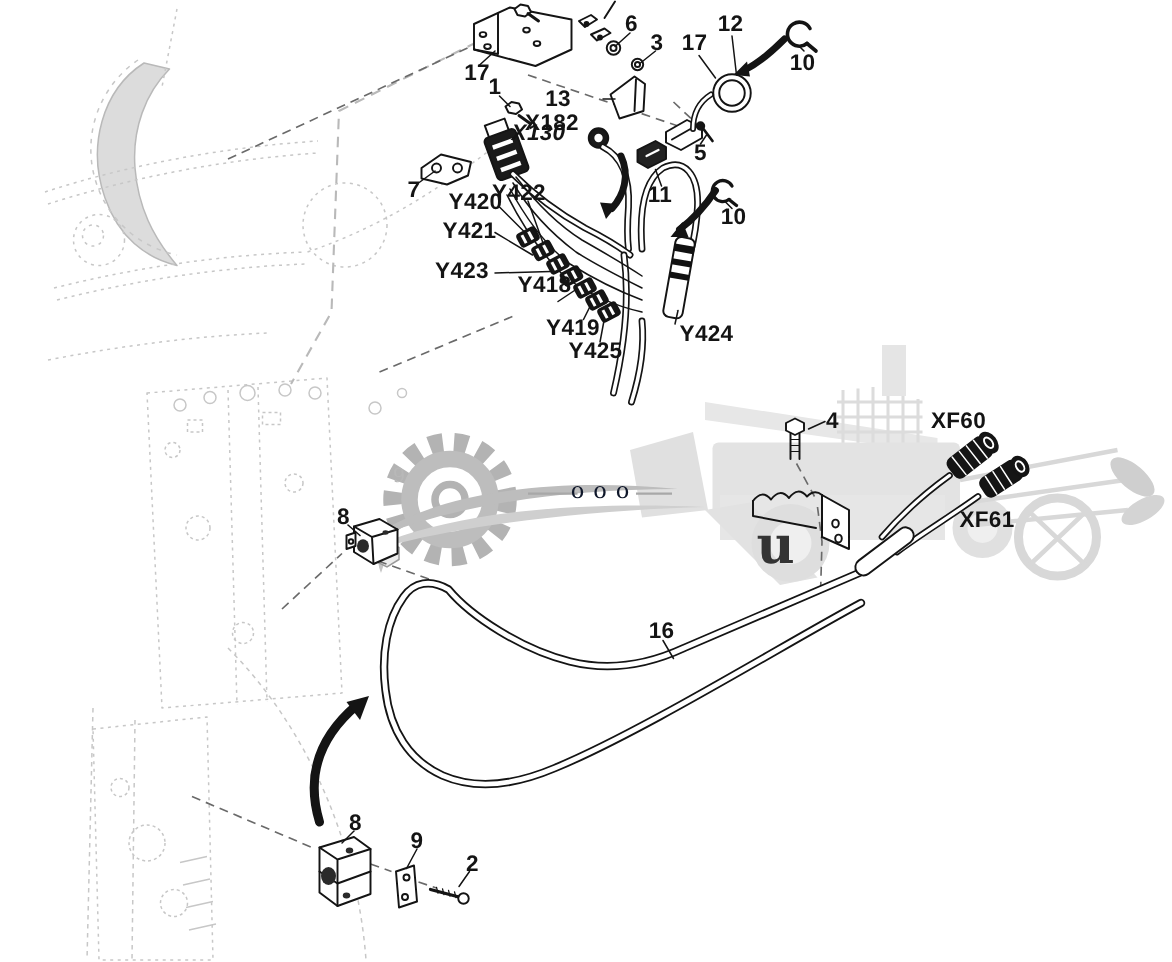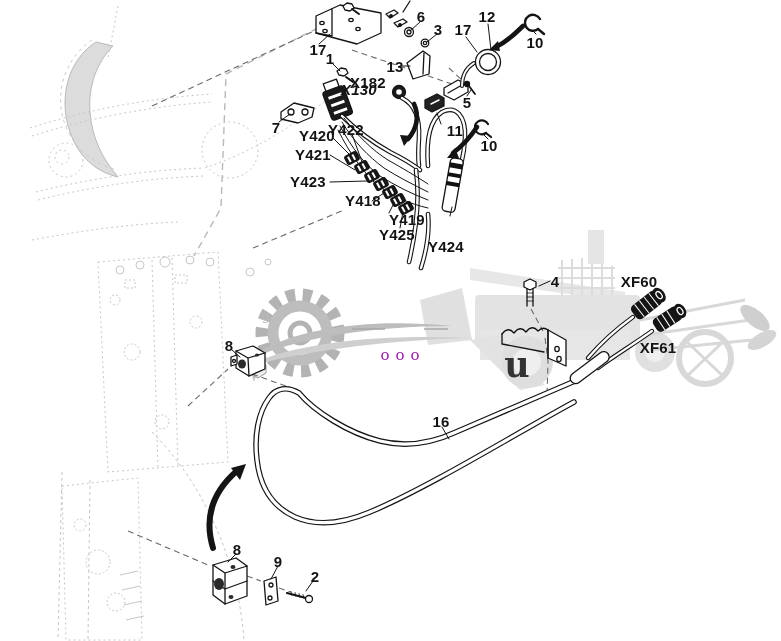--- a/index.html
+++ b/index.html
@@ -18,21 +18,21 @@
     color:#141414;
     white-space:nowrap;
     letter-spacing:.2px;
   }
   .wm-text{
     position:absolute;
     transform:translate(-50%,-50%);
     white-space:nowrap;
     font-family:"DejaVu Serif","Liberation Serif",serif;
   }
-  #wm-ooo{color:#a21caf;font-size:15px;letter-spacing:6px;font-weight:400;margin-top:28px;}
+  #wm-ooo{color:#0f172a;font-size:15px;letter-spacing:6px;font-weight:400;}
   #wm-name{color:#a7a7a7;font-size:33px;font-weight:700;letter-spacing:2px;}
   #wm-u{color:#333333;font-size:35px;font-weight:700;}
   #wm-9{color:#b8b8b8;font-size:13px;}
 </style>
 </head>
 <body>
 
 <div id="canvas">
 
   <svg width="781" height="641" viewBox="0 0 781 641">
@@ -406,35 +406,35 @@
   <div id="wm-u" class="wm-text" style="left:517px;top:364px;">u</div>
 
   <div style="position:absolute;left:0;top:0;width:781px;height:641px;pointer-events:none;">
       <span class="callout" style="left: 318px; top: 49px;">17</span>
       <span class="callout" style="left: 330px; top: 58px;">1</span>
       <span class="callout" style="left: 421px; top: 16px;">6</span>
       <span class="callout" style="left: 438px; top: 29px;">3</span>
       <span class="callout" style="left: 463px; top: 29px;">17</span>
       <span class="callout" style="left: 487px; top: 16px;">12</span>
       <span class="callout" style="left: 535px; top: 42px;">10</span>
-      <span class="callout" style="left: 395px; top: 66px;">13</span>
+      <span class="callout" style="left: 372px; top: 66px;">13</span>
       <span class="callout" style="left: 359px; top: 89px; font-style: italic;">X130</span>
       <span class="callout" style="left: 368px; top: 82px;">X182</span>
       <span class="callout" style="left: 276px; top: 127px;">7</span>
       <span class="callout" style="left: 467px; top: 102px;">5</span>
-      <span class="callout" style="left: 455px; top: 130px;">11</span>
+      <span class="callout" style="left: 440px; top: 130px;">11</span>
       <span class="callout" style="left: 489px; top: 145px;">10</span>
       <span class="callout" style="left: 317px; top: 135px;">Y420</span>
       <span class="callout" style="left: 346px; top: 129px;">Y422</span>
       <span class="callout" style="left: 313px; top: 154px; text-align: right;">Y421</span>
       <span class="callout" style="left: 308px; top: 181px;">Y423</span>
-      <span class="callout" style="left: 363px; top: 200px;">Y418</span>
-      <span class="callout" style="left: 407px; top: 219px;">Y419</span>
+      <span class="callout" style="left: 363px; top: 190px;">Y418</span>
+      <span class="callout" style="left: 382px; top: 219px;">Y419</span>
       <span class="callout" style="left: 397px; top: 234px;">Y425</span>
-      <span class="callout" style="left: 446px; top: 223px; margin-top: 23px;">Y424</span>
+      <span class="callout" style="left: 471px; top: 223px;">Y424</span>
       <span class="callout" style="left: 555px; top: 281px;">4</span>
       <span class="callout" style="left: 639px; top: 281px;">XF60</span>
       <span class="callout" style="left: 658px; top: 347px;">XF61</span>
       <span class="callout" style="left: 229px; top: 345px;">8</span>
       <span class="callout" style="left: 441px; top: 421px;">16</span>
       <span class="callout" style="left: 237px; top: 549px;">8</span>
       <span class="callout" style="left: 278px; top: 561px;">9</span>
       <span class="callout" style="left: 315px; top: 576px;">2</span>
     </div>
 </div>

